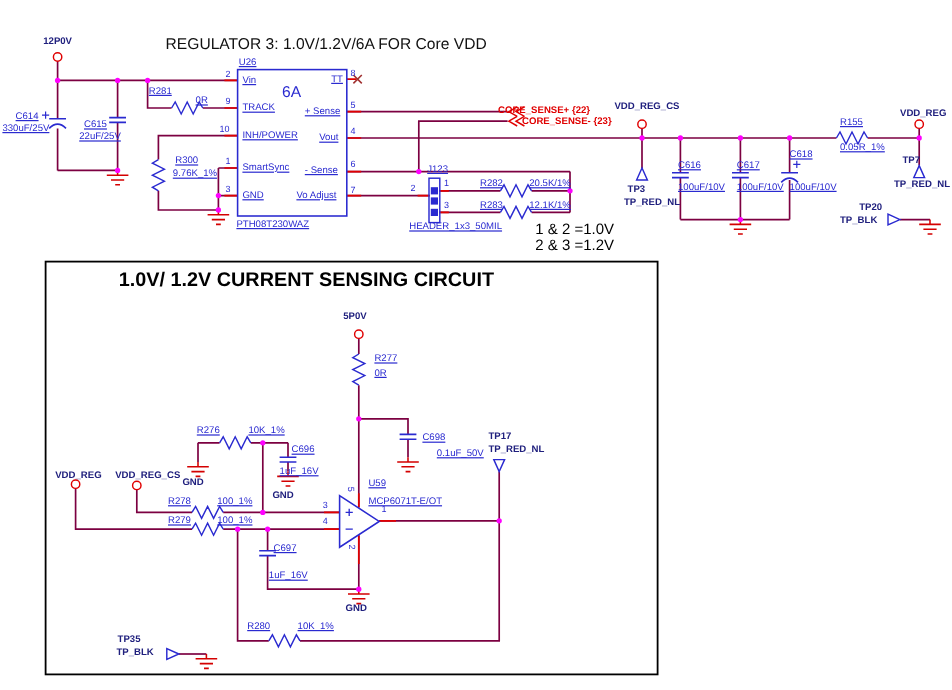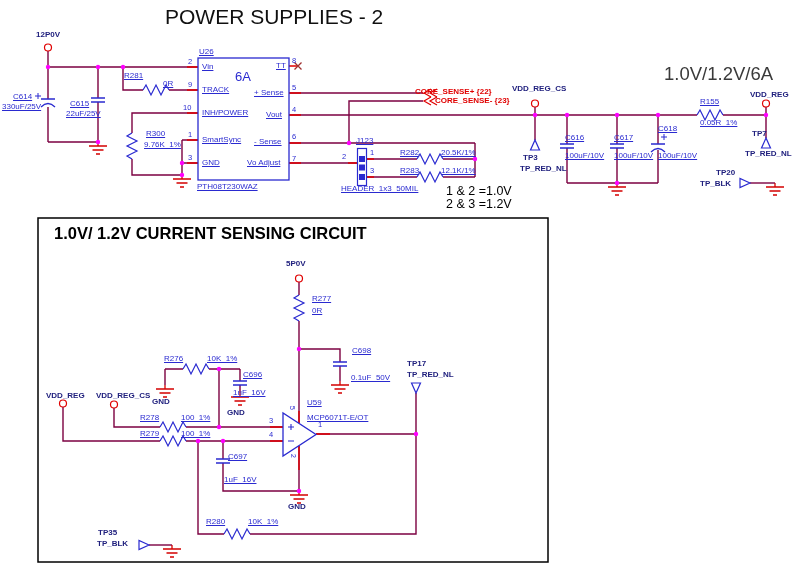--- a/index.html
+++ b/index.html
@@ -8,21 +8,21 @@
   .gfx{position:absolute;left:0;top:0}
   .t{position:absolute;white-space:nowrap;line-height:1;}
   .lbl{font-size:8px;color:#2a2ad0;text-decoration:underline;}
   .net{font-size:8px;color:#20207e;font-weight:bold;}
   .pin{font-size:7.5px;color:#2a2ad0;}
   .redl{font-size:8px;color:#e00000;font-weight:bold;}
   .note{font-size:12.5px;color:#000;}
   .title{font-size:21px;color:#101010;}
   .subtitle{font-size:13px;color:#101010;}
   .big{font-size:18.5px;color:#3a3a3a;}
-  .boxtitle{font-size:16.5px;font-weight:bold;color:#000;}
+  .boxtitle{font-size:16.5px;font-weight:bold;color:#000;margin-left:45px;}
   .six{font-size:13px;color:#2a2ad0;}
   .rot{transform:rotate(90deg);transform-origin:center center;}
 </style>
 </head>
 <body>
 
 <div class="stage">
 
 <svg class="gfx" width="793" height="575" viewBox="0 0 793 575">
 
@@ -212,22 +212,21 @@
     <circle cx="299" cy="349" r="2.2"></circle>
         <circle cx="219" cy="369" r="2.2"></circle>
         <circle cx="219" cy="427" r="2.2"></circle>
     <circle cx="198" cy="441" r="2.2"></circle>
         <circle cx="223" cy="441" r="2.2"></circle>
         <circle cx="299" cy="491" r="2.2"></circle>
     <circle cx="416" cy="434" r="2.2"></circle>
   </g>
 </svg>
 
-<span class="t title" style="left:165px;top:6px">POWER SUPPLIES - 2</span>
-<span class="t big" style="left:664px;top:65px">1.0V/1.2V/6A</span>
+<span class="t subtitle" style="left:138px;top:30px">REGULATOR 3: 1.0V/1.2V/6A FOR Core VDD</span>
 
 <span class="t net" style="left:36px;top:31px">12P0V</span>
 <span class="t lbl" style="left:13px;top:93px">C614</span>
 <span class="t lbl" style="left:2px;top:103px">330uF/25V</span>
 <span class="t lbl" style="left:70px;top:100px">C615</span>
 <span class="t lbl" style="left:66px;top:110px">22uF/25V</span>
 <span class="t lbl" style="left:124px;top:72px">R281</span>
 <span class="t lbl" style="left:163px;top:80px">0R</span>
 <span class="t lbl" style="left:146px;top:130px">R300</span>
 <span class="t lbl" style="left:144px;top:141px">9.76K_1%</span>
@@ -293,22 +292,22 @@
 <span class="t boxtitle" style="left:54px;top:225px">1.0V/ 1.2V CURRENT SENSING CIRCUIT</span>
 <span class="t net" style="left:286px;top:260px">5P0V</span>
 <span class="t lbl" style="left:312px;top:295px">R277</span>
 <span class="t lbl" style="left:312px;top:307px">0R</span>
 <span class="t lbl" style="left:164px;top:355px">R276</span>
 <span class="t lbl" style="left:207px;top:355px">10K_1%</span>
 <span class="t net" style="left:152px;top:398px">GND</span>
 <span class="t lbl" style="left:243px;top:371px">C696</span>
 <span class="t lbl" style="left:233px;top:389px">1uF_16V</span>
 <span class="t net" style="left:227px;top:409px">GND</span>
-<span class="t lbl" style="left:352px;top:347px">C698</span>
-<span class="t lbl" style="left:351px;top:374px">0.1uF_50V</span>
+<span class="t lbl" style="left:352px;top:361px">C698</span>
+<span class="t lbl" style="left:364px;top:374px">0.1uF_50V</span>
 <span class="t net" style="left:407px;top:360px">TP17</span>
 <span class="t net" style="left:407px;top:371px">TP_RED_NL</span>
 <span class="t net" style="left:46px;top:392px">VDD_REG</span>
 <span class="t net" style="left:96px;top:392px">VDD_REG_CS</span>
 <span class="t lbl" style="left:140px;top:414px">R278</span>
 <span class="t lbl" style="left:181px;top:414px">100_1%</span>
 <span class="t lbl" style="left:140px;top:430px">R279</span>
 <span class="t lbl" style="left:181px;top:430px">100_1%</span>
 <span class="t pin" style="left:269px;top:417px">3</span>
 <span class="t pin" style="left:269px;top:431px">4</span>

